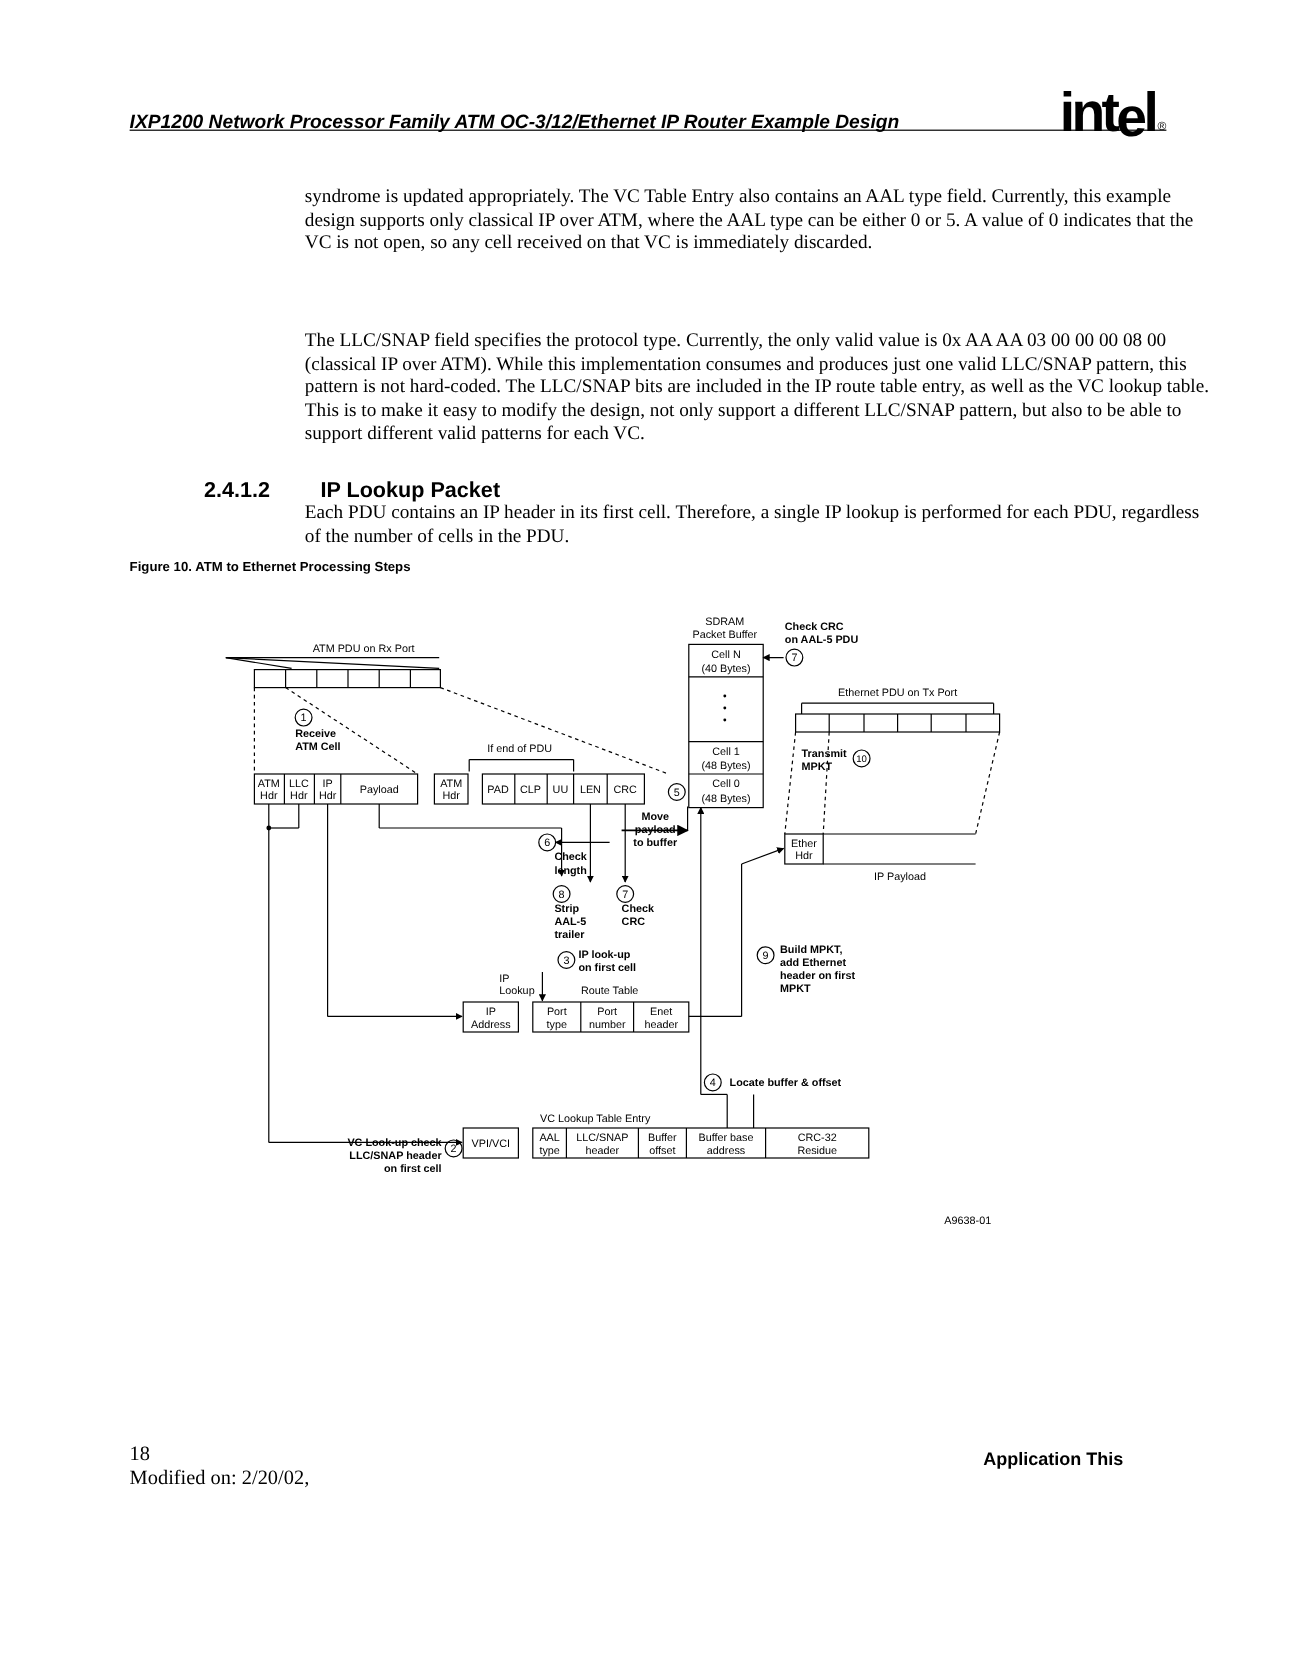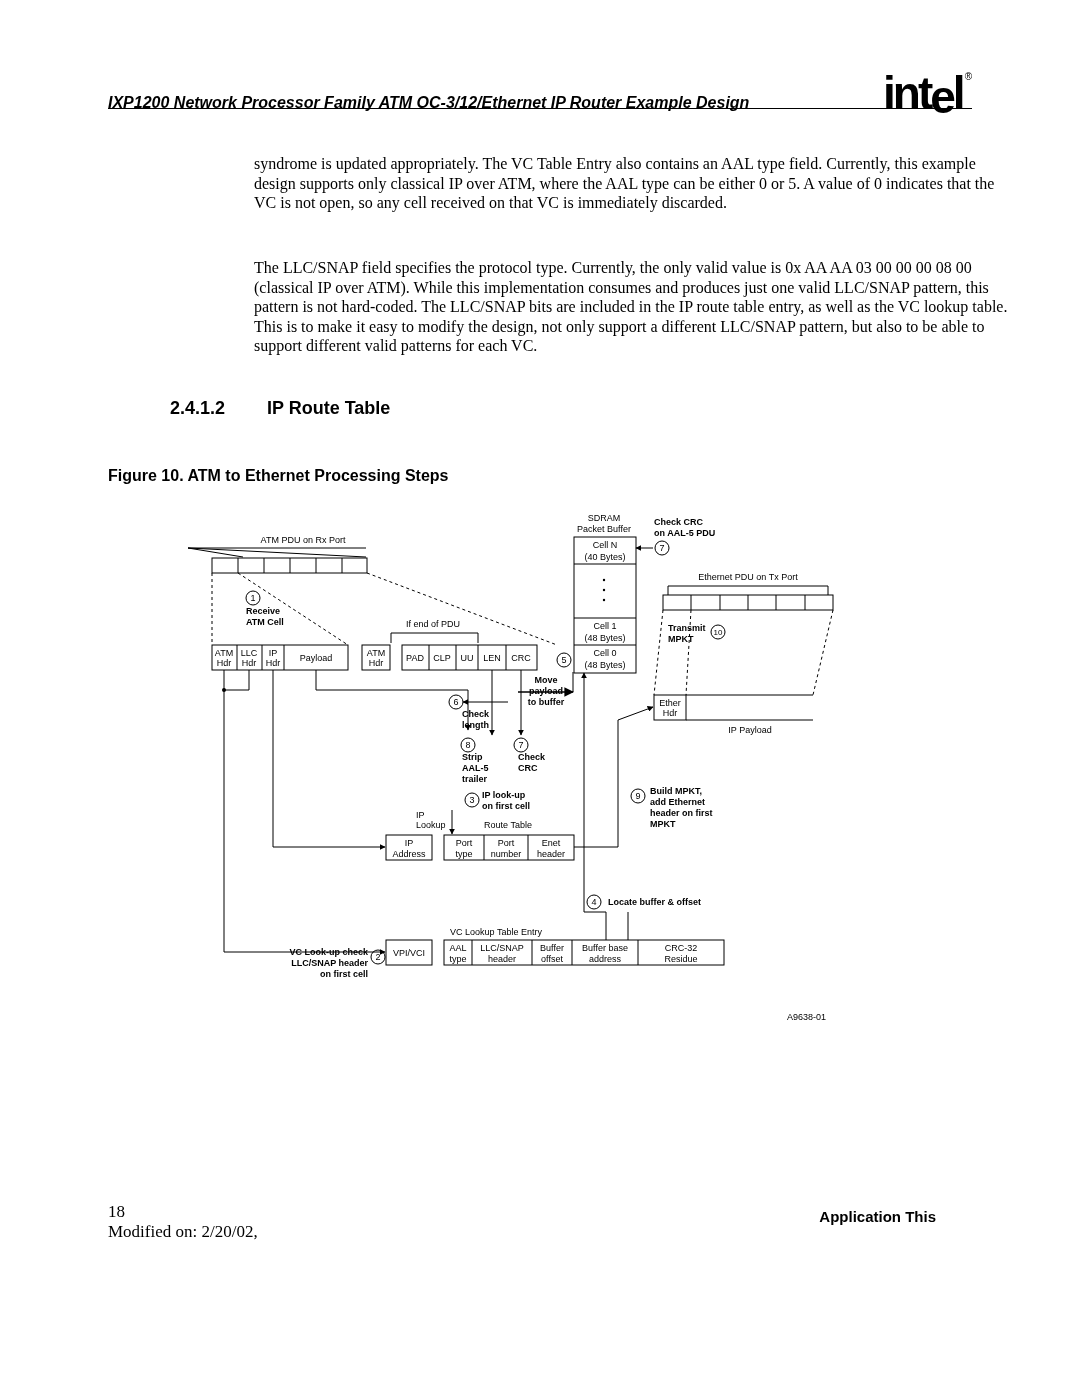--- a/index.html
+++ b/index.html
@@ -38,21 +38,21 @@
     width: 864px;
     border-top: 1px solid #000;
   }
   .intel-logo {
     font-family: Arial, Helvetica, sans-serif;
     font-weight: 900;
     font-size: 46px;
     letter-spacing: -3px;
     line-height: 0.8;
     display: inline-flex;
-    align-items: flex-start;
+    align-items: flex-end;
   }
   .intel-logo .e-drop {
     display: inline-block;
     transform: translateY(4px);
   }
   .intel-logo .reg {
     font-size: 10px;
     font-weight: normal;
     margin-left: 2px;
     transform: translateY(-2px);
@@ -60,42 +60,42 @@
   }
   .body-text {
     position: absolute;
     left: 210px;
     width: 760px;
     font-size: 16px;
     line-height: 1.22;
     margin-left: 44px;
   }
   .para1 { top: 154px; }
-  .para2 { top: 258px; }
+  .para2 { top: 274px; }
   .sec-heading {
     position: absolute;
     left: 170px;
     top: 382px;
     font-family: Arial, Helvetica, sans-serif;
     font-weight: bold;
     font-size: 18px;
   }
   .sec-num {
     display: inline-block;
     width: 92px;
     margin-top: 16px;
   }
   .para3 { top: 418px; }
   .fig-cap {
     position: absolute;
     left: 108px;
     top: 467px;
     font-family: Arial, Helvetica, sans-serif;
     font-weight: bold;
-    font-size: 16px;
+    font-size: 11px;
   }
   .figure-box {
     position: absolute;
     left: 188px;
     top: 500px;
     width: 670px;
     height: 560px;
   }
   .footer-left {
     position: absolute;
@@ -128,23 +128,24 @@
       int<span class="e-drop">e</span>l<span class="reg">®</span>
     </span>
   </div>
   <div class="header-rule"></div>
 
   <div class="body-text para1">syndrome is updated appropriately. The VC Table Entry also contains an AAL type field. Currently, this example design supports only classical IP over ATM, where the AAL type can be either 0 or 5. A value of 0 indicates that the VC is not open, so any cell received on that VC is immediately discarded.</div>
   <div class="body-text para2">The LLC/SNAP field specifies the protocol type. Currently, the only valid value is 0x AA AA 03 00 00 00 08 00 (classical IP over ATM). While this implementation consumes and produces just one valid LLC/SNAP pattern, this pattern is not hard-coded. The LLC/SNAP bits are included in the IP route table entry, as well as the VC lookup table. This is to make it easy to modify the design, not only support a different LLC/SNAP pattern, but also to be able to support different valid patterns for each VC.</div>
 
   <div class="sec-heading">
     <span class="sec-num">2.4.1.2</span>
-    <span>IP Route Table</span>
+    <span>IP Lookup Packet</span>
   </div>
 
+  <div class="body-text para3">Each PDU contains an IP header in its first cell. Therefore, a single IP lookup is performed for each PDU, regardless of the number of cells in the PDU.</div>
 
   <div class="fig-cap">Figure 10. ATM to Ethernet Processing Steps</div>
 
   <div class="figure-box">
   <svg viewBox="0 0 670 560" width="670" height="560">
     <defs>
       <marker id="arrow" viewBox="0 0 10 10" refX="9" refY="5" markerWidth="6" markerHeight="6" orient="auto-start-reverse">
         <path d="M0,0 L10,5 L0,10 z" fill="#000"></path>
       </marker>
     </defs>

